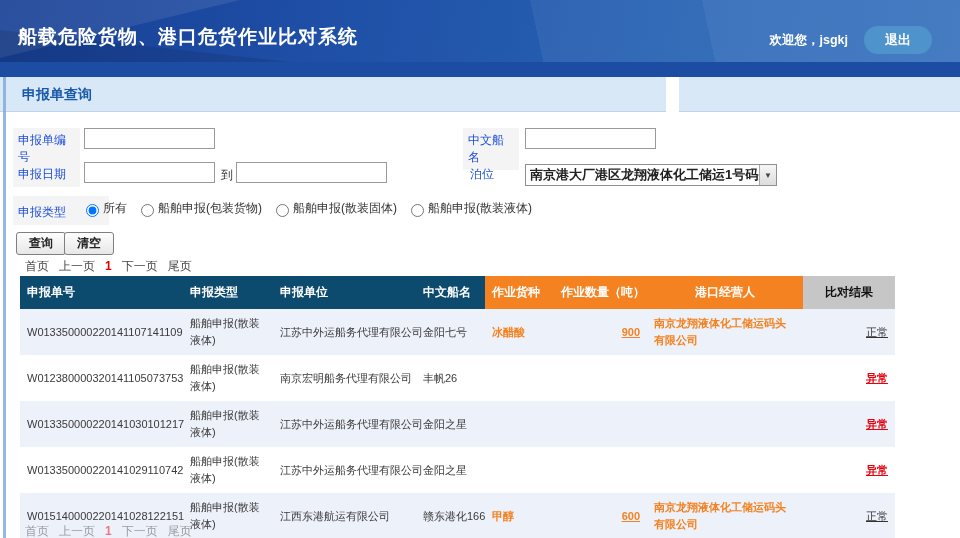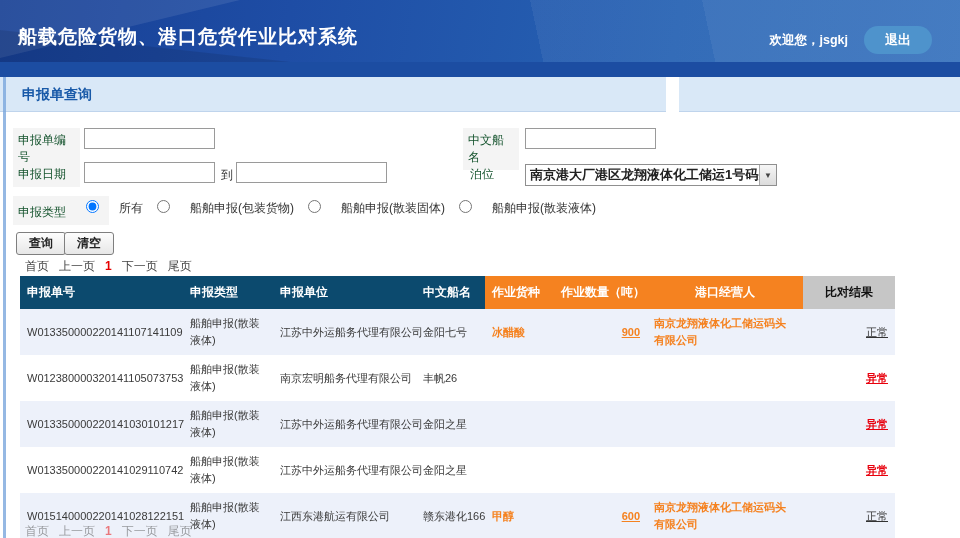--- a/index.html
+++ b/index.html
@@ -26,31 +26,31 @@
   
   .tabbar { position:absolute; left:0; top:77px; width:960px; height:35px; display:flex; }
   .tab-main { width:666px; background:#d9e8f7; border-bottom:1px solid #bfd4ec; }
   .tab-gap  { width:13px; background:#fff; }
   .tab-rest { flex:1; background:#d9e8f7; border-bottom:1px solid #bfd4ec; }
   .tab-main span { display:inline-block; padding-left:22px; line-height:34px; color:#1859a8; font-size:14px; font-weight:bold; }
   .left-stripe { position:absolute; left:3px; top:77px; width:3px; height:461px; background:#7aa6dc; opacity:.8; }
 
   
   .form { position:absolute; left:0; top:112px; width:960px; height:145px; }
-  .flabel { position:absolute; background:#f4f4f4; color:#14532d; font-size:12px; padding:4px 5px; }
+  .flabel { position:absolute; background:#f4f4f4; color:#1d4ed8; font-size:12px; padding:4px 5px; }
   .flabel.plain { background:transparent; }
   .txt { position:absolute; height:21px; border:1px solid #9a9a9a; background:#fff; font-size:12px; padding:0 4px; outline:none; }
   .to-text { position:absolute; font-size:12px; color:#333; }
   .select { position:absolute; left:525px; top:52px; width:252px; height:22px; border:1px solid #8f8f8f;
     background:#fff; display:flex; align-items:center; cursor:pointer; }
   .select-text { flex:1; font-size:13px; font-weight:bold; color:#222; padding-left:4px; white-space:nowrap; overflow:hidden; }
   .select-arrow { width:17px; height:100%; background:linear-gradient(#f6f6f6,#dcdcdc); border-left:1px solid #a8a8a8;
     font-size:8px; color:#444; display:flex; align-items:center; justify-content:center; }
   .radio-group { position:absolute; left:86px; top:88px; display:flex; align-items:center; gap:14px; }
-  .radio-item { display:flex; align-items:flex-start; gap:20px; font-size:12px; color:#333; cursor:pointer; white-space:nowrap; }
+  .radio-item { display:flex; align-items:flex-end; gap:4px; font-size:12px; color:#333; cursor:pointer; white-space:nowrap; }
   .radio-item input { width:13px; height:13px; margin:0; }
   .btn { position:absolute; height:23px; padding:0 12px; font-size:12px; font-weight:bold; color:#222;
     background:linear-gradient(#fdfdfd,#e7e7e7); border:1px solid #7f7f7f; border-radius:3px; cursor:pointer;
     font-family:"Liberation Sans","DejaVu Sans",sans-serif; }
 
   
   .pagination { width:875px; margin-left:20px; font-size:12px; color:#444; }
   .pagination-top { position:absolute; left:0; top:258px; }
   .pagination-bottom { position:absolute; left:0; top:523px; opacity:.5; z-index:5; }
   .pg-item { margin:0 5px; cursor:pointer; }

